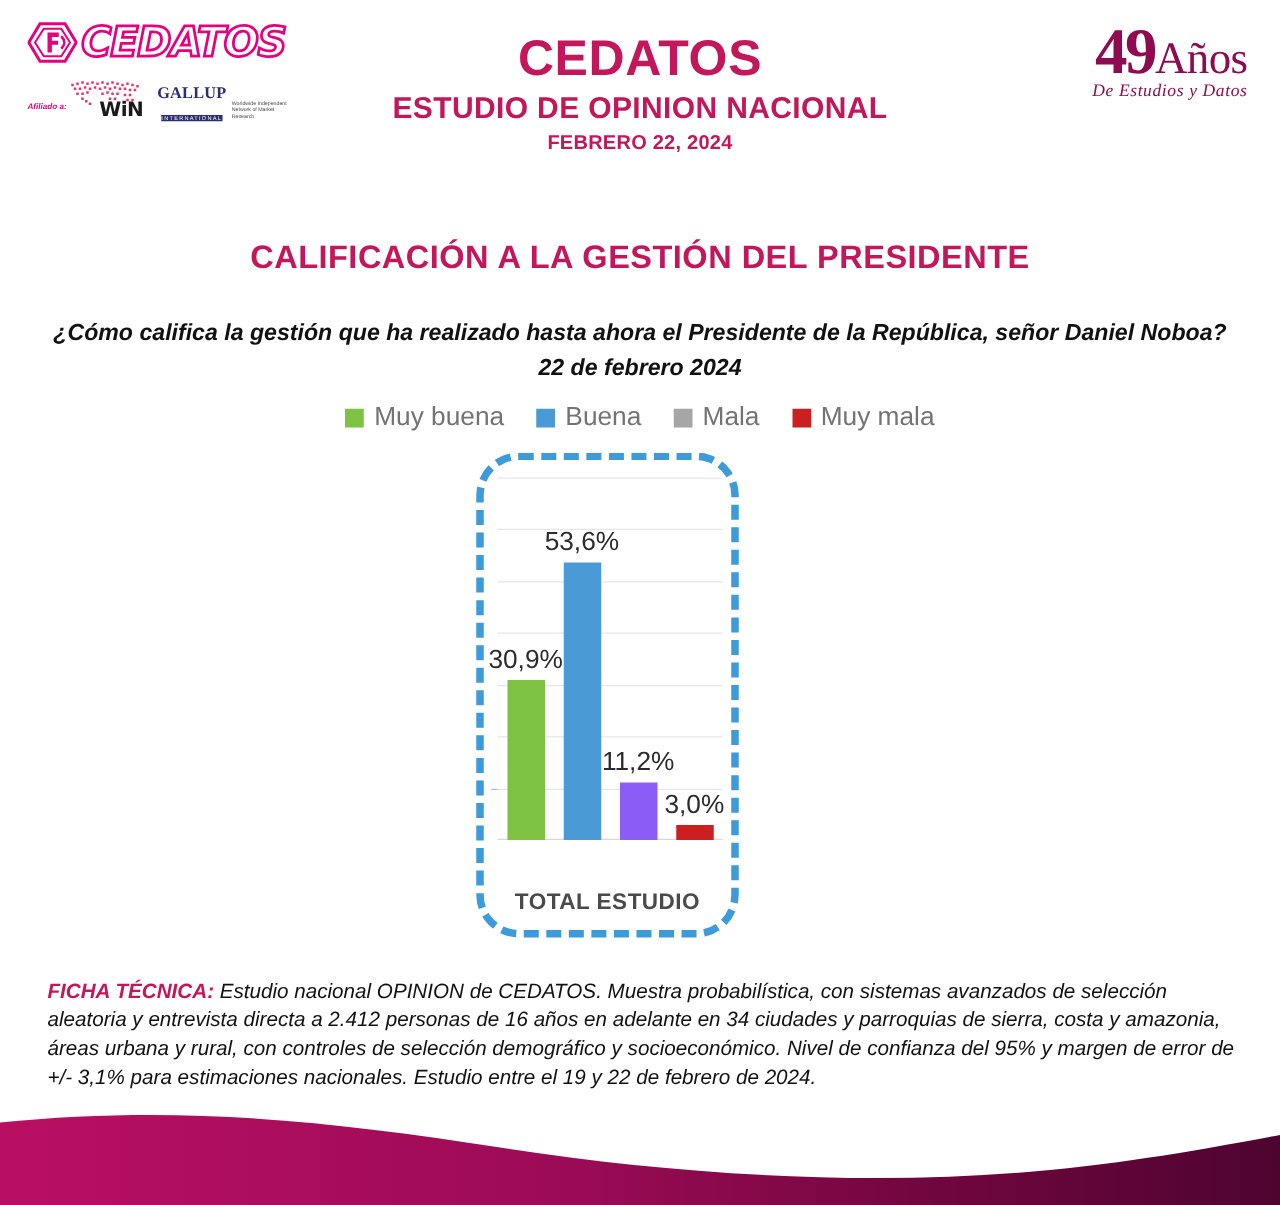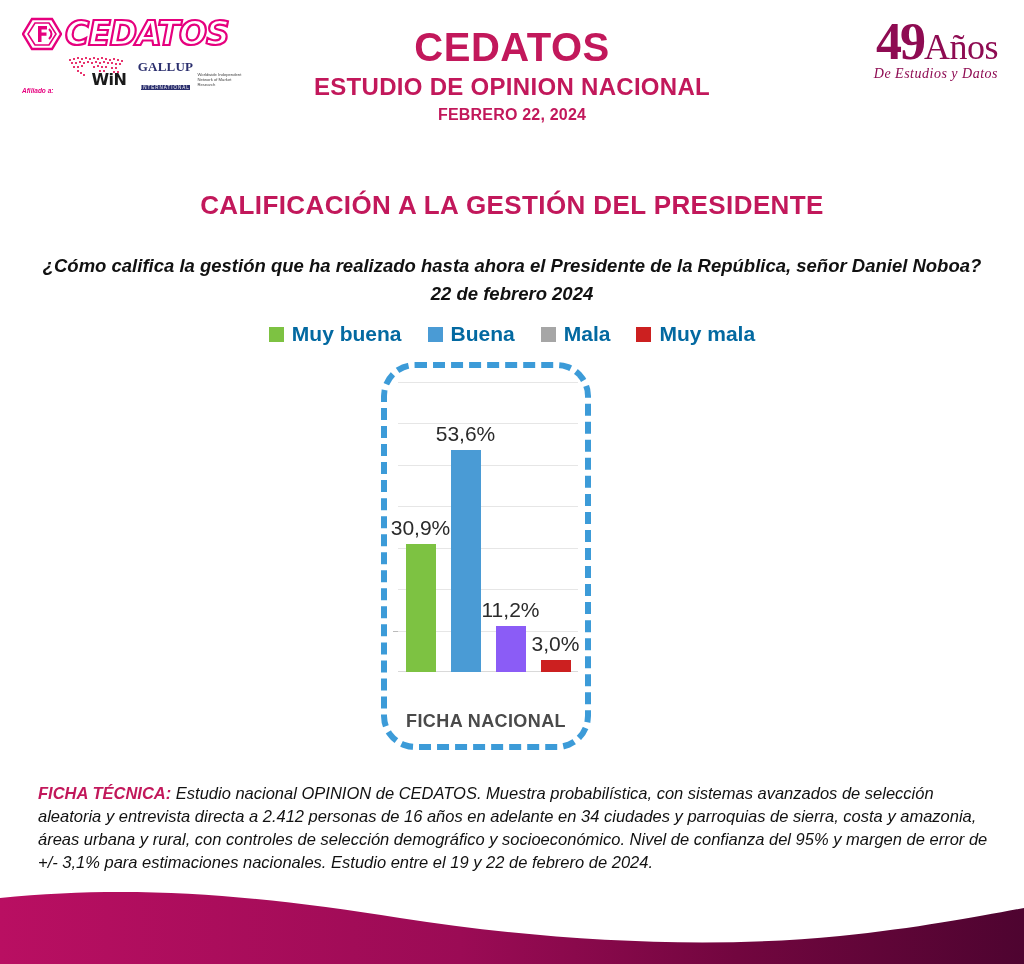--- a/index.html
+++ b/index.html
@@ -48,23 +48,23 @@
     font-weight: 700;
     font-style: italic;
     letter-spacing: -1px;
     color: #ffffff;
     -webkit-text-stroke: 2.2px #E6007E;
     line-height: 34px;
     white-space: nowrap;
   }
   .affil-row {
     display: flex;
-    align-items: flex-end;
-    margin-top: 0;
-    gap: 12px;
+    align-items: center;
+    margin-top: 8px;
+    gap: 0;
   }
   .affil-label {
     font-size: 6.5px;
     font-weight: 700;
     font-style: italic;
     color: #E6007E;
     padding-top: 7px;
     white-space: nowrap;
   }
   .affil-marks {
@@ -218,22 +218,22 @@
     display: flex;
     align-items: center;
     gap: 8px;
   }
   .legend-swatch {
     width: 15px; height: 15px;
     flex: 0 0 auto;
   }
   .legend-label {
     font-size: 21px;
-    font-weight: 700;
-    color: #0369a1;
+    font-weight: 400;
+    color: #737373;
     white-space: nowrap;
   }
 
   
   .chart-wrap {
     position: absolute;
     left: 381px;
     top: 362px;
     width: 210px;
     height: 388px;
@@ -496,21 +496,21 @@
         </div>
       </div>
       <div class="bar-col">
         <div class="bar" style="height:12px;background:#CC2020">
           <span class="bar-value">3,0%</span>
         </div>
       </div>
     </div>
   </div>
 
-  <div class="cat-label">FICHA NACIONAL</div>
+  <div class="cat-label">TOTAL ESTUDIO</div>
 </div>
 
 <div class="ficha">
   <span class="ficha-label">FICHA TÉCNICA:</span><span> Estudio nacional OPINION de CEDATOS. Muestra probabilística, con sistemas avanzados de selección aleatoria y entrevista directa a 2.412  personas de 16 años en adelante en 34 ciudades y parroquias de sierra, costa y amazonia, áreas urbana y rural, con controles de selección demográfico y socioeconómico. Nivel de confianza del 95% y margen de error de +/- 3,1% para estimaciones nacionales. Estudio entre el 19 y 22 de febrero de 2024.</span>
 </div>
 
 <div class="wave">
   <svg viewBox="0 0 1024 90" preserveAspectRatio="none" aria-hidden="true">
     <defs>
       <linearGradient id="waveGrad" x1="0" y1="0" x2="1" y2="0">

